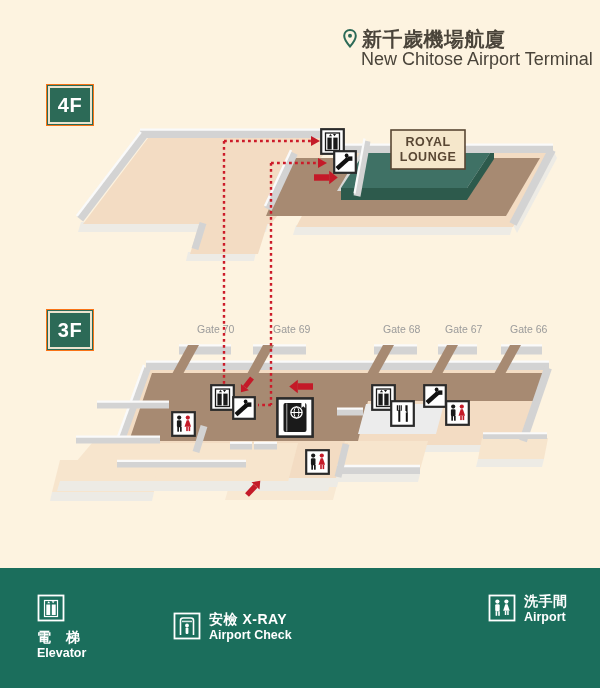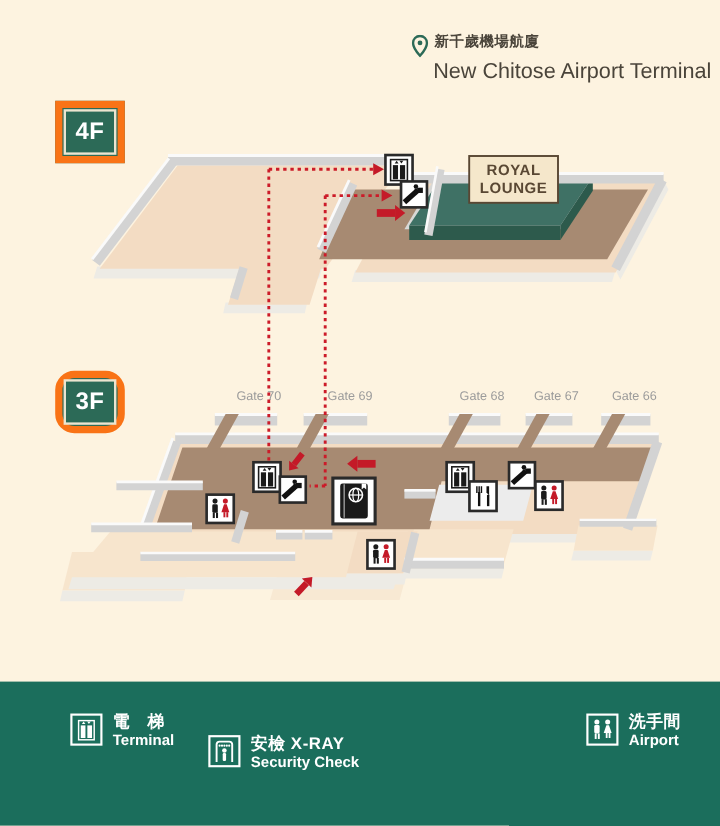--- a/index.html
+++ b/index.html
@@ -1,30 +1,30 @@
 <!DOCTYPE html>
 <html><head>
 <meta charset="utf-8">
 <style>
   html,body{margin:0;padding:0;}
   body{width:600px;height:688px;position:relative;background:#fdf3e0;
        font-family:"Liberation Sans", sans-serif;overflow:hidden;}
 
   
   .hdr-pin{position:absolute;left:343px;top:29px;}
-  .title-zh{position:absolute;left:362px;top:26px;font-size:12px;font-weight:700;color:#4a443a;letter-spacing:.5px;}
+  .title-zh{position:absolute;left:362px;top:26px;font-size:20px;font-weight:700;color:#4a443a;letter-spacing:.5px;}
   .title-en{position:absolute;left:361px;top:49px;font-size:18px;font-weight:500;color:#4a443a;}
 
   
-  .floor-label{position:absolute;width:46px;height:40px;background:#2c6a57;border:6px solid #f97316;
+  .floor-label{position:absolute;width:46px;height:40px;background:#2c6a57;border:1px solid #f97316;
                display:flex;align-items:center;justify-content:center;}
   .floor-label .inner{width:40px;height:34px;border:2px solid #ece4cf;display:flex;align-items:center;justify-content:center;
                color:#fff;font-size:20px;font-weight:700;letter-spacing:.5px;}
   .fl-4f{left:46px;top:84px;}
-  .fl-3f{left:46px;top:309px;border-radius:16px;}
+  .fl-3f{left:46px;top:309px;}
 
   
   .map{position:absolute;left:0;top:0;}
   .floor{fill:#f3dcc3;}
   .floor-light{fill:#f7e5cd;}
   .apron{fill:#f8e9d3;}
   .side{fill:#edebe5;}
   .brown{fill:#a78a72;}
   .room-white{fill:#ececec;}
   .wallg{stroke:#d3d3d3;fill:none;}
@@ -264,51 +264,51 @@
 
     <use href="#i-elev" x="371" y="384"></use>
     <use href="#i-rest" x="390" y="400"></use>
     <use href="#i-esc" x="423" y="384"></use>
     <use href="#i-toilet" x="445" y="400"></use>
   </g>
 </svg>
 
 <div class="footer">
 
-  <div class="leg-item" style="left:58px;top:26px;">
+  <div class="leg-item" style="left:37px;top:26px;flex-direction:column;">
     <svg width="28" height="28" viewBox="0 0 28 28">
       <rect x="1.5" y="1.5" width="25" height="25" fill="none" stroke="#fff" stroke-width="1.8"></rect>
       <rect x="7.5" y="6.5" width="13" height="16" fill="none" stroke="#fff" stroke-width="1.2"></rect>
       <rect x="9.3" y="10.5" width="3.9" height="10.5" fill="#fff"></rect>
       <rect x="14.8" y="10.5" width="3.9" height="10.5" fill="#fff"></rect>
       <polygon points="10.2,9.3 13.2,9.3 11.7,7.2" fill="#fff"></polygon>
       <polygon points="14.6,7.2 17.6,7.2 16.1,9.3" fill="#fff"></polygon>
     </svg>
     <div>
       <div class="leg-zh">電　梯</div>
-      <div class="leg-en">Terminal</div>
+      <div class="leg-en">Elevator</div>
     </div>
   </div>
 
 
   <div class="leg-item" style="left:173px;top:44px;">
     <svg width="28" height="28" viewBox="0 0 28 28">
       <rect x="1.5" y="1.5" width="25" height="25" fill="none" stroke="#fff" stroke-width="1.8"></rect>
       <path d="M7.5,23 L7.5,8.5 Q7.5,6 10,6 L18,6 Q20.5,6 20.5,8.5 L20.5,23" fill="none" stroke="#fff" stroke-width="1.6"></path>
       <circle cx="10" cy="9.4" r="0.9" fill="#fff"></circle>
       <circle cx="12" cy="9.4" r="0.9" fill="#fff"></circle>
       <circle cx="14" cy="9.4" r="0.9" fill="#fff"></circle>
       <circle cx="16" cy="9.4" r="0.9" fill="#fff"></circle>
       <circle cx="18" cy="9.4" r="0.9" fill="#fff"></circle>
       <circle cx="14" cy="13.4" r="1.9" fill="#fff"></circle>
       <rect x="12.6" y="15.6" width="2.8" height="6.5" rx="1" fill="#fff"></rect>
     </svg>
     <div>
       <div class="leg-zh">安檢 X-RAY</div>
-      <div class="leg-en">Security Check</div>
+      <div class="leg-en">Airport Check</div>
     </div>
   </div>
 
 
   <div class="leg-item" style="left:488px;top:26px;">
     <svg width="28" height="28" viewBox="0 0 28 28">
       <rect x="1.5" y="1.5" width="25" height="25" fill="none" stroke="#fff" stroke-width="1.8"></rect>
       <circle cx="9.4" cy="7.6" r="2.1" fill="#fff"></circle>
       <rect x="7.2" y="10.2" width="4.5" height="7" rx="1.2" fill="#fff"></rect>
       <rect x="7.6" y="17.2" width="1.6" height="4.6" fill="#fff"></rect>

